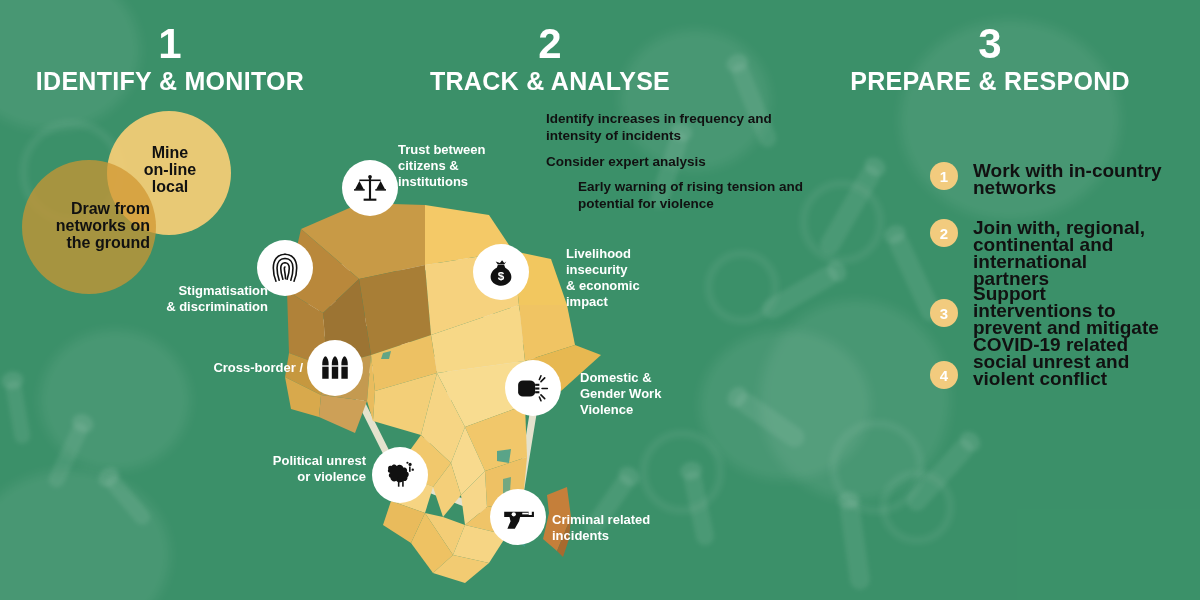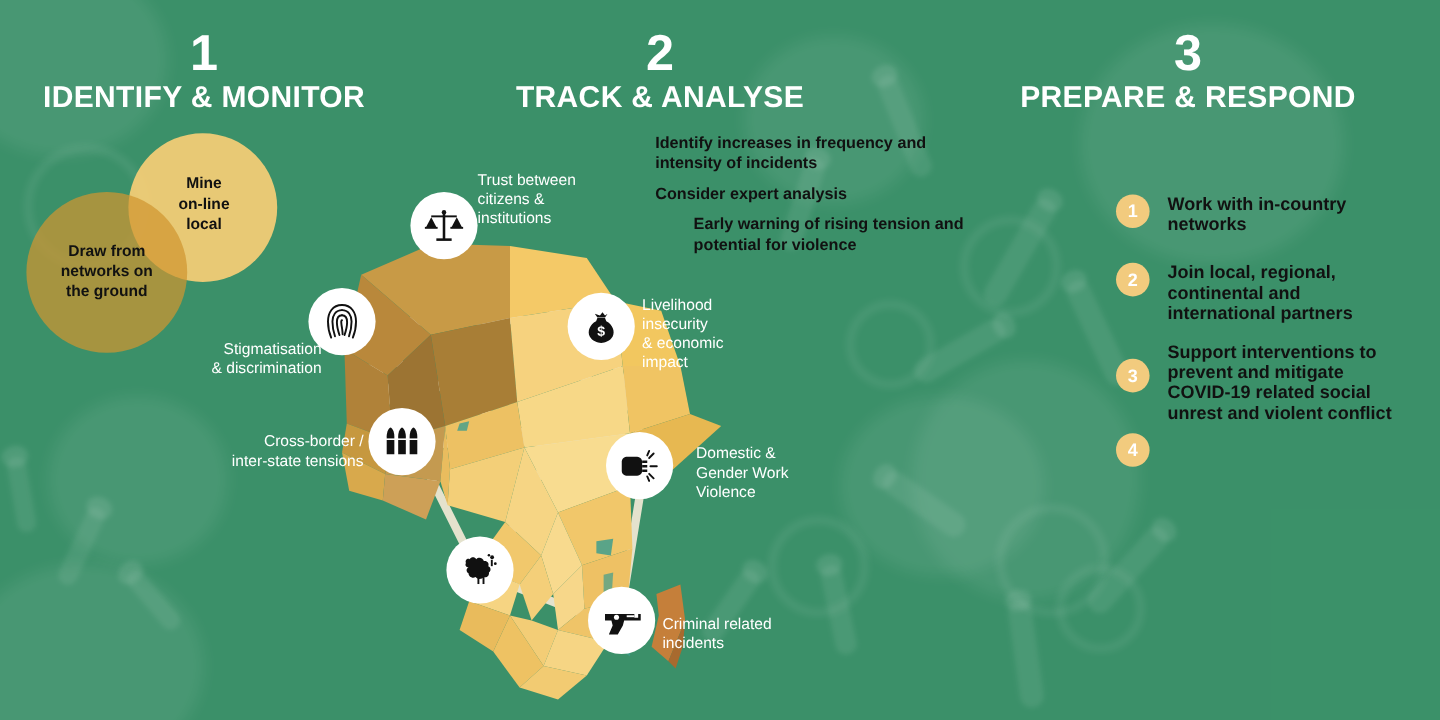--- a/index.html
+++ b/index.html
@@ -36,57 +36,57 @@
 
   
   .hdr{position:absolute;text-align:center;color:#ffffff;}
   .hdr .num{font-size:42px;font-weight:bold;line-height:44px;letter-spacing:0px;}
   .hdr .ttl{font-size:25px;font-weight:bold;line-height:30px;letter-spacing:0.3px;white-space:nowrap;}
 
   
   .venn-c{position:absolute;border-radius:50%;}
   .venn-left{background:rgba(208,150,48,0.72);}
   .venn-right{background:rgba(247,206,118,0.92);}
-  .venn-label{position:absolute;color:#111;font-weight:bold;font-size:13px;line-height:17px;text-align:center;}
+  .venn-label{position:absolute;color:#111;font-weight:bold;font-size:16px;line-height:17px;text-align:center;}
 
   
   #map{position:absolute;left:275px;top:195px;width:330px;height:390px;}
   #map svg{display:block;width:330px;height:390px;}
 
   
   #links{position:absolute;left:0;top:0;width:1200px;height:600px;pointer-events:none;}
 
   
   .node{
     position:absolute;width:56px;height:56px;border-radius:50%;
     background:#ffffff;display:flex;align-items:center;justify-content:center;
   }
   .node svg{width:34px;height:34px;fill:#111;}
 
   .node-label{
-    position:absolute;color:#ffffff;font-weight:normal;font-size:13px;line-height:16px;
+    position:absolute;color:#ffffff;font-weight:bold;font-size:13px;line-height:16px;
   }
   .node-label.r{text-align:right;}
   .node-label.l{text-align:left;}
 
   
   .analyse-item{
     position:absolute;color:#111;font-weight:bold;font-size:13.5px;line-height:17px;
     width:240px;
   }
 
   
   .respond-row{position:absolute;display:flex;align-items:flex-start;}
   .badge{
     width:28px;height:28px;border-radius:50%;background:#f2cb7e;color:#ffffff;
     font-weight:bold;font-size:15px;display:flex;align-items:center;justify-content:center;
     flex:0 0 auto;
   }
   .respond-text{
-    margin-left:15px;color:#111;font-weight:bold;font-size:15px;line-height:17px;width:190px;
+    margin-left:15px;color:#111;font-weight:bold;font-size:19px;line-height:17px;width:190px;
   }
 </style>
 </head>
 <body>
 
 <div id="stage">
 
   <div class="panel panel-mid"></div>
   <div class="panel panel-left"></div>
   <div class="panel panel-right"></div>
@@ -144,21 +144,21 @@
 
   <div class="venn-c venn-right" style="left:107px;top:111px;width:124px;height:124px;"></div>
   <div class="venn-c venn-left" style="left:22px;top:160px;width:134px;height:134px;"></div>
 
   <div class="venn-label" style="left:125px;top:144px;width:90px;">
     <div>Mine</div>
     <div>on-line</div>
     <div>local</div>
   </div>
 
-  <div class="venn-label" style="left:28px;top:200px;width:122px;">
+  <div class="venn-label" style="left:28px;top:200px;width:122px;text-align:right;">
     <div>Draw from</div>
     <div>networks on</div>
     <div>the ground</div>
   </div>
 
   <svg id="links" viewBox="0 0 1200 600" xmlns="http://www.w3.org/2000/svg">
     <g stroke="#f3ead6" stroke-width="7" stroke-linecap="round" opacity="0.92">
       <line x1="370" y1="200" x2="322" y2="240"></line>
       <line x1="385" y1="205" x2="470" y2="264"></line>
       <line x1="312" y1="268" x2="490" y2="266"></line>
@@ -267,47 +267,50 @@
       <path d="M8 24 C8 16 12 10 14 10 C16 10 20 16 20 24 L20 52 L8 52 Z"></path>
       <path d="M26 24 C26 16 30 10 32 10 C34 10 38 16 38 24 L38 52 L26 52 Z"></path>
       <path d="M44 24 C44 16 48 10 50 10 C52 10 56 16 56 24 L56 52 L44 52 Z"></path>
       <rect x="7" y="27" width="14" height="2.5" fill="#fff"></rect>
       <rect x="25" y="27" width="14" height="2.5" fill="#fff"></rect>
       <rect x="43" y="27" width="14" height="2.5" fill="#fff"></rect>
     </svg>
   </div>
   <div class="node-label r" style="left:185px;top:360px;width:118px;">
     <div>Cross-border /</div>
-    <div>inter-state tensions</div>
   </div>
 
   <div class="node" style="left:372px;top:447px;">
     <svg viewBox="0 0 64 64">
       <path d="M14 28 C10 28 8 24 10 21 C8 17 12 13 16 15 C18 11 24 11 26 15
                C30 11 37 13 38 18 C43 17 47 21 45 26 C49 27 50 33 46 36
                C47 41 42 45 38 43 C35 47 28 47 25 43 C20 46 14 42 14 37
                C10 35 10 29 14 28 Z"></path>
       <rect x="28" y="36" width="3" height="18"></rect>
       <rect x="36" y="38" width="3" height="16"></rect>
       <rect x="49" y="16" width="3" height="10"></rect>
       <circle cx="51" cy="12" r="3"></circle>
       <circle cx="56" cy="22" r="2.2"></circle>
       <circle cx="46" cy="9" r="2"></circle>
     </svg>
   </div>
+  <div class="node-label r" style="left:262px;top:453px;width:104px;">
+    <div>Political unrest</div>
+    <div>or violence</div>
+  </div>
 
   <div class="node" style="left:473px;top:244px;">
     <svg viewBox="0 0 64 64">
       <path d="M22 12 L26 18 L38 18 L42 12 L38 15 L34 10 L30 15 Z"></path>
       <path d="M26 19 L38 19 L40 24 C50 29 54 40 50 48 C46 55 38 58 32 58
                C26 58 18 55 14 48 C10 40 14 29 24 24 Z"></path>
       <text x="32" y="47" font-size="22" font-weight="bold" fill="#fff" text-anchor="middle" font-family="Liberation Sans, sans-serif">$</text>
     </svg>
   </div>
-  <div class="node-label l" style="left:535px;top:246px;width:100px;">
+  <div class="node-label l" style="left:566px;top:246px;width:100px;">
     <div>Livelihood</div>
     <div>insecurity</div>
     <div>&amp; economic</div>
     <div>impact</div>
   </div>
 
   <div class="node" style="left:505px;top:360px;">
     <svg viewBox="0 0 64 64">
       <path d="M4 26 C4 21 8 18 13 18 L26 18 C32 18 36 21 36 26 L36 40
                C36 45 32 48 26 48 L13 48 C8 48 4 45 4 40 Z"></path>
@@ -346,21 +349,21 @@
   <div class="analyse-item" style="left:546px;top:153px;">Consider expert analysis</div>
   <div class="analyse-item" style="left:578px;top:178px;">Early warning of rising tension and potential for violence</div>
 
   <div class="respond-row" style="left:930px;top:162px;">
     <div class="badge">1</div>
     <div class="respond-text">Work with in-country networks</div>
   </div>
 
   <div class="respond-row" style="left:930px;top:219px;">
     <div class="badge">2</div>
-    <div class="respond-text">Join local, regional, continental and international partners</div>
+    <div class="respond-text">Join with, regional, continental and international partners</div>
   </div>
 
   <div class="respond-row" style="left:930px;top:285px;">
     <div class="badge" style="margin-top:14px;">3</div>
     <div class="respond-text">Support interventions to prevent and mitigate COVID-19 related social unrest and violent conflict</div>
   </div>
 
   <div class="respond-row" style="left:930px;top:361px;">
     <div class="badge">4</div>
   </div>

